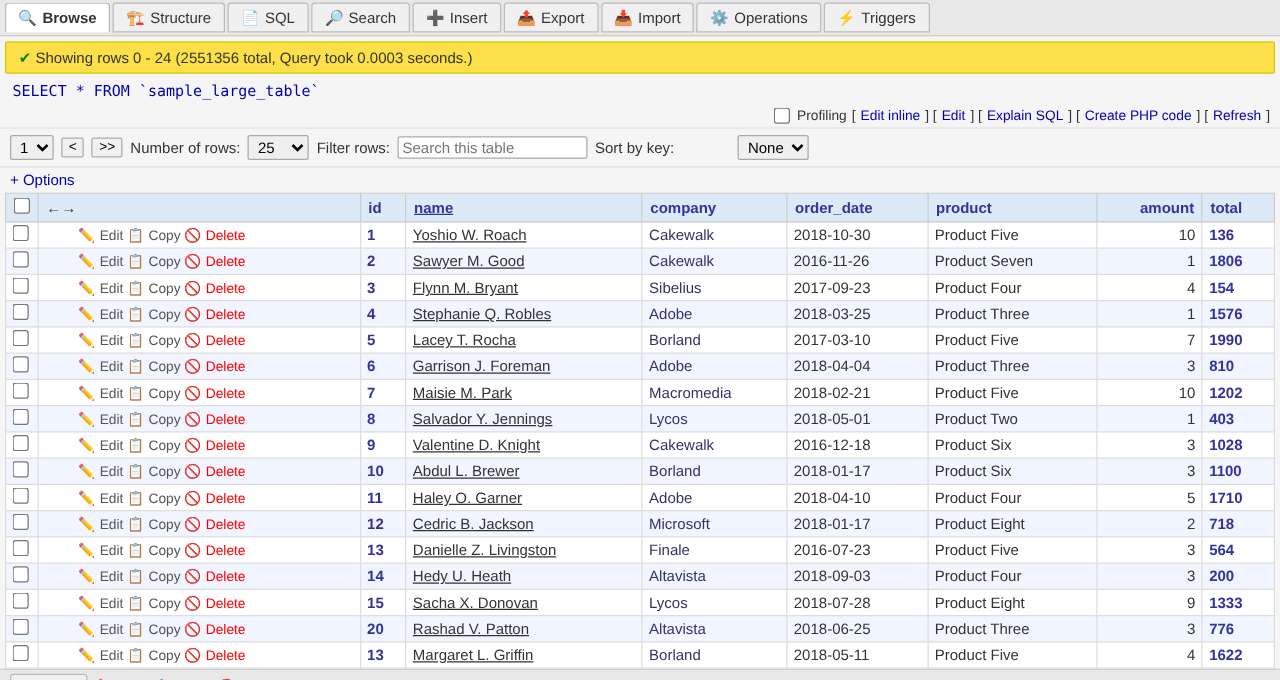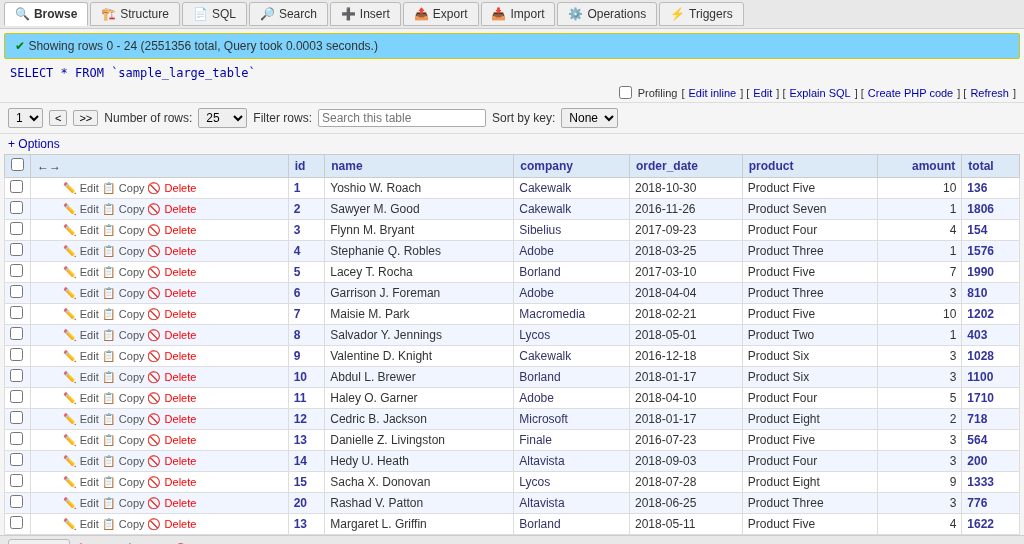--- a/index.html
+++ b/index.html
@@ -4,37 +4,37 @@
   <style>
     * { box-sizing: border-box; margin: 0; padding: 0; }
     body { font-family: Arial, sans-serif; font-size: 12px; background: #f5f5f5; color: #333; }
 
     
     .top-nav { display: flex; align-items: center; background: #e8e8e8; border-bottom: 1px solid #ccc; padding: 2px 4px; gap: 2px; }
     .nav-tab { display: flex; align-items: center; gap: 4px; padding: 4px 10px; border: 1px solid #bbb; background: #f0f0f0; border-radius: 3px 3px 0 0; cursor: pointer; font-size: 12px; text-decoration: none; color: #333; }
     .nav-tab.active { background: #fff; border-bottom-color: #fff; font-weight: bold; }
 
     
-    .status-bar { background: #7dd3fc; border: 1px solid #cccc00; padding: 5px 10px; margin: 4px; border-radius: 2px; }
+    .status-bar { background: #fde047; border: 1px solid #cccc00; padding: 5px 10px; margin: 4px; border-radius: 2px; }
     .status-bar .check { color: green; }
     .sql-bar { padding: 3px 10px; font-family: monospace; font-size: 12px; color: #00a; }
 
     
     .toolbar { display: flex; align-items: center; justify-content: flex-end; padding: 3px 8px; border-bottom: 1px solid #ddd; background: #f5f5f5; }
     .profiling-area { display: flex; align-items: center; gap: 4px; font-size: 11px; }
     .profiling-area input[type=checkbox] { margin-right: 2px; }
     .profiling-area a { color: #00a; text-decoration: none; }
 
     
     .pagination-bar { display: flex; align-items: center; gap: 6px; padding: 5px 8px; background: #f5f5f5; border-bottom: 1px solid #ddd; }
     .pagination-bar select, .pagination-bar input[type=text] { font-size: 12px; padding: 1px 3px; border: 1px solid #aaa; border-radius: 2px; }
     .pagination-bar button { font-size: 11px; padding: 1px 5px; border: 1px solid #aaa; background: #f0f0f0; cursor: pointer; border-radius: 2px; }
     .pagination-bar label { font-size: 12px; }
-    .search-input { padding: 2px 5px; border: 1px solid #aaa; border-radius: 2px; font-size: 12px; width: 168px; }
-    .sort-select { font-size: 12px; padding: 1px 3px; border: 1px solid #aaa; border-radius: 2px; }
+    .search-input { padding: 2px 5px; border: 1px solid #aaa; border-radius: 2px; font-size: 12px; width: 152px; }
+    .sort-select { font-size: 12px; padding: 1px 3px; border: 1px solid #aaa; border-radius: 2px; margin-left: 45px; }
 
     
     .options-bar { padding: 3px 8px; }
     .options-link { color: #00a; text-decoration: none; font-size: 12px; }
 
     
     .table-container { overflow-x: auto; padding: 0 4px; }
     table { width: 100%; border-collapse: collapse; font-size: 12px; }
     thead tr { background: #dce9f7; }
     th { border: 1px solid #ccc; padding: 3px 6px; text-align: left; font-weight: bold; color: #333; white-space: nowrap; }
@@ -49,21 +49,21 @@
     
     .act-edit { color: #555; text-decoration: none; font-size: 11px; }
     .act-copy { color: #555; text-decoration: none; font-size: 11px; }
     .act-delete { color: red; text-decoration: none; font-size: 11px; }
 
     
     .bottom-bar { display: flex; align-items: center; background: #e8e8e8; border-top: 1px solid #ccc; padding: 3px 8px; font-size: 12px; }
     .console-tab { padding: 2px 8px; border: 1px solid #bbb; background: #f0f0f0; border-radius: 3px 3px 0 0; cursor: pointer; }
 
     .col-id { color: #339; font-weight: bold; }
-    .col-name { color: #333; }
+    .col-name { color: #333; text-decoration: underline; }
     .col-company { color: #336; }
     .col-date { color: #333; }
     .col-product { color: #333; }
     .col-amount { text-align: right; }
     .col-total { color: #339; font-weight: bold; }
 
     th.col-id, th.col-amount, th.col-total { color: #339; }
     th.col-name, th.col-company, th.col-date, th.col-product { color: #339; }
   </style>
 </head>

